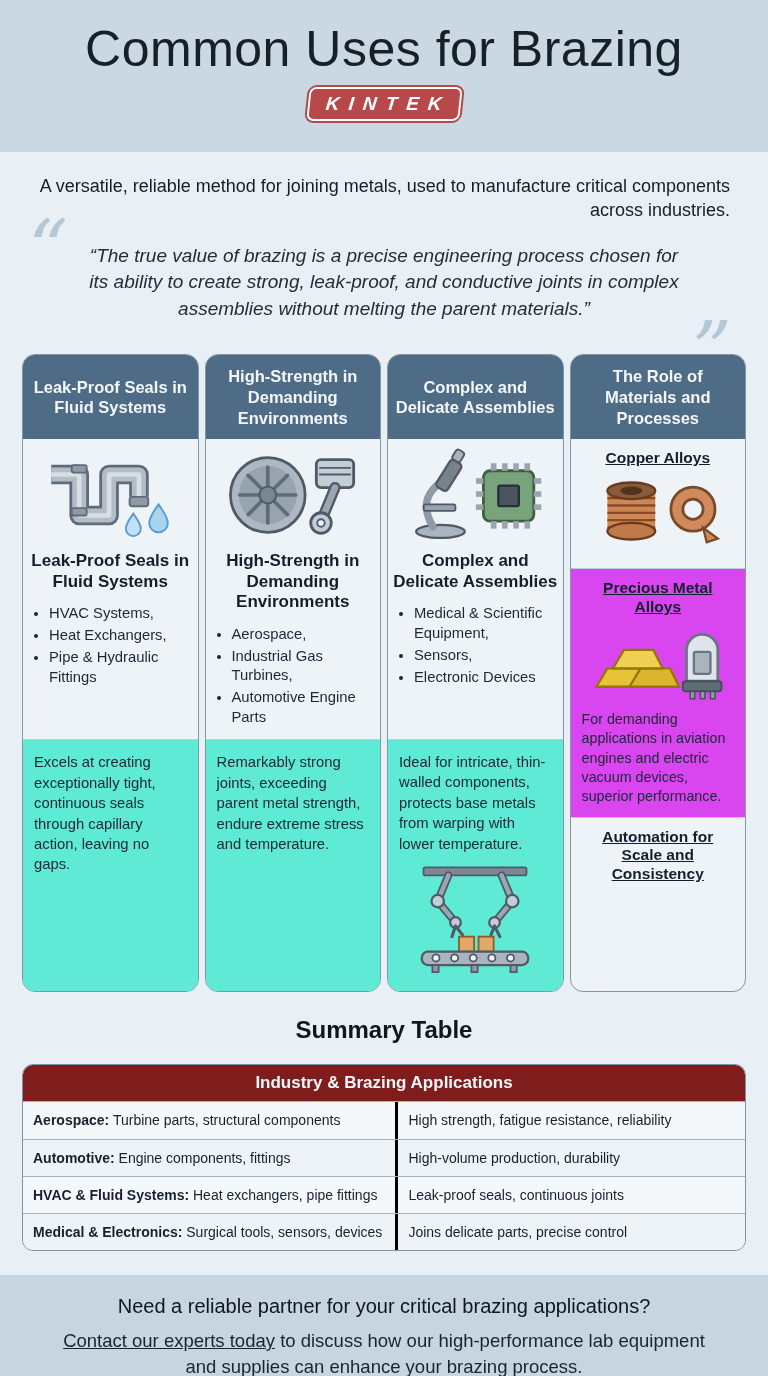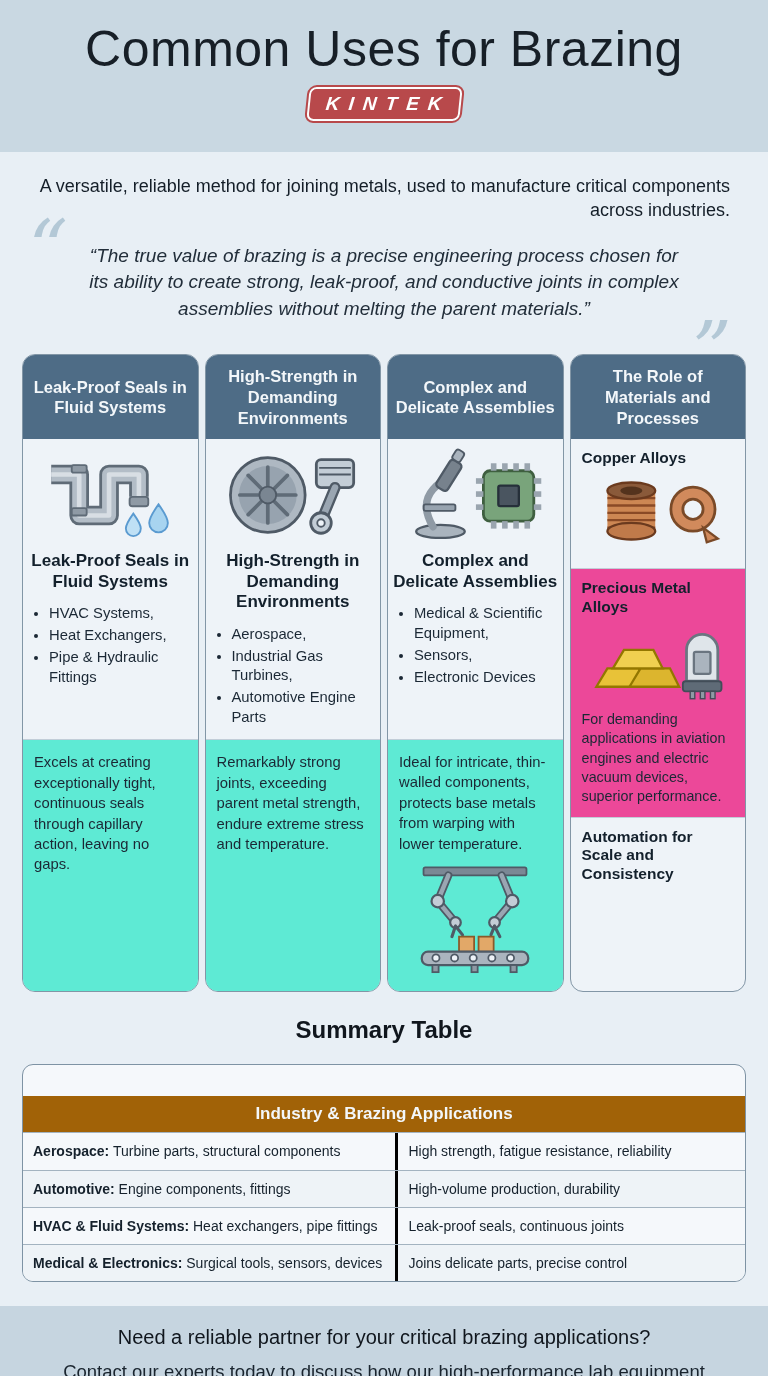--- a/index.html
+++ b/index.html
@@ -34,29 +34,29 @@
   .card-title{font-size:17px;font-weight:700;text-align:center;color:#13202c;line-height:1.2;margin:4px 4px 0;}
   .card ul{margin:12px 4px 8px 6px;padding-left:20px;font-size:14.8px;line-height:1.35;color:#1b2835;}
   .card li{margin-bottom:2px;}
   .card-desc{margin-top:auto;background:#5eead4;border-top:1px solid #c2cdd8;padding:12px 11px;
     font-size:14.8px;line-height:1.38;color:#1b2835;min-height:252px;box-sizing:border-box;}
   .robot-wrap{text-align:center;margin-top:8px;}
 
   
   .mat-body{display:flex;flex-direction:column;flex:1;}
   .mat-sec{padding:8px 11px 10px;}
-  .mat-sec.alt{background:#ec4899;border-top:1px solid #c2cdd8;border-bottom:1px solid #c2cdd8;}
-  .mat-heading{font-size:15.5px;font-weight:700;color:#13202c;line-height:1.2;margin:2px 0 6px;}
+  .mat-sec.alt{background:#d946ef;border-top:1px solid #c2cdd8;border-bottom:1px solid #c2cdd8;}
+  .mat-heading{font-size:15.5px;font-weight:700;text-align:center;color:#13202c;line-height:1.2;margin:2px 0 6px;text-decoration:underline;}
   .mat-text{font-size:14.3px;line-height:1.35;color:#1b2835;}
   .mat-icons{text-align:center;margin:2px 0 6px;}
 
   
   .summary-title{font-size:24px;font-weight:700;text-align:center;color:#10161d;margin:24px 0 20px;}
   .stable{margin:0 22px;border:1.5px solid #7e93a4;border-radius:11px;overflow:hidden;background:#f5f8fb;}
-  .stable-header{background:#a16207;color:#f3f7fa;font-weight:700;font-size:17px;text-align:center;padding:8px 6px;margin-top:31px;}
+  .stable-header{background:#7f1d1d;color:#f3f7fa;font-weight:700;font-size:17px;text-align:center;padding:8px 6px;}
   .srow{display:grid;grid-template-columns:52% 48%;border-top:1px solid #a3b3c0;}
   .srow:nth-child(odd){background:#eef3f7;}
   .scell{padding:9px 10px;font-size:14px;color:#15212c;line-height:1.3;}
   .scell.left{border-right:3px solid #000000;}
   .scell b{font-weight:700;}
 
   
   .footer{background:#c6d5e0;margin-top:24px;padding:20px 26px 0;flex:1;box-sizing:border-box;}
   .footer-q{font-size:20px;font-weight:400;text-align:center;color:#10161d;margin:0 0 10px;}
   .footer-p{font-size:18.5px;text-align:center;color:#19242e;line-height:1.4;margin:0 30px;}

